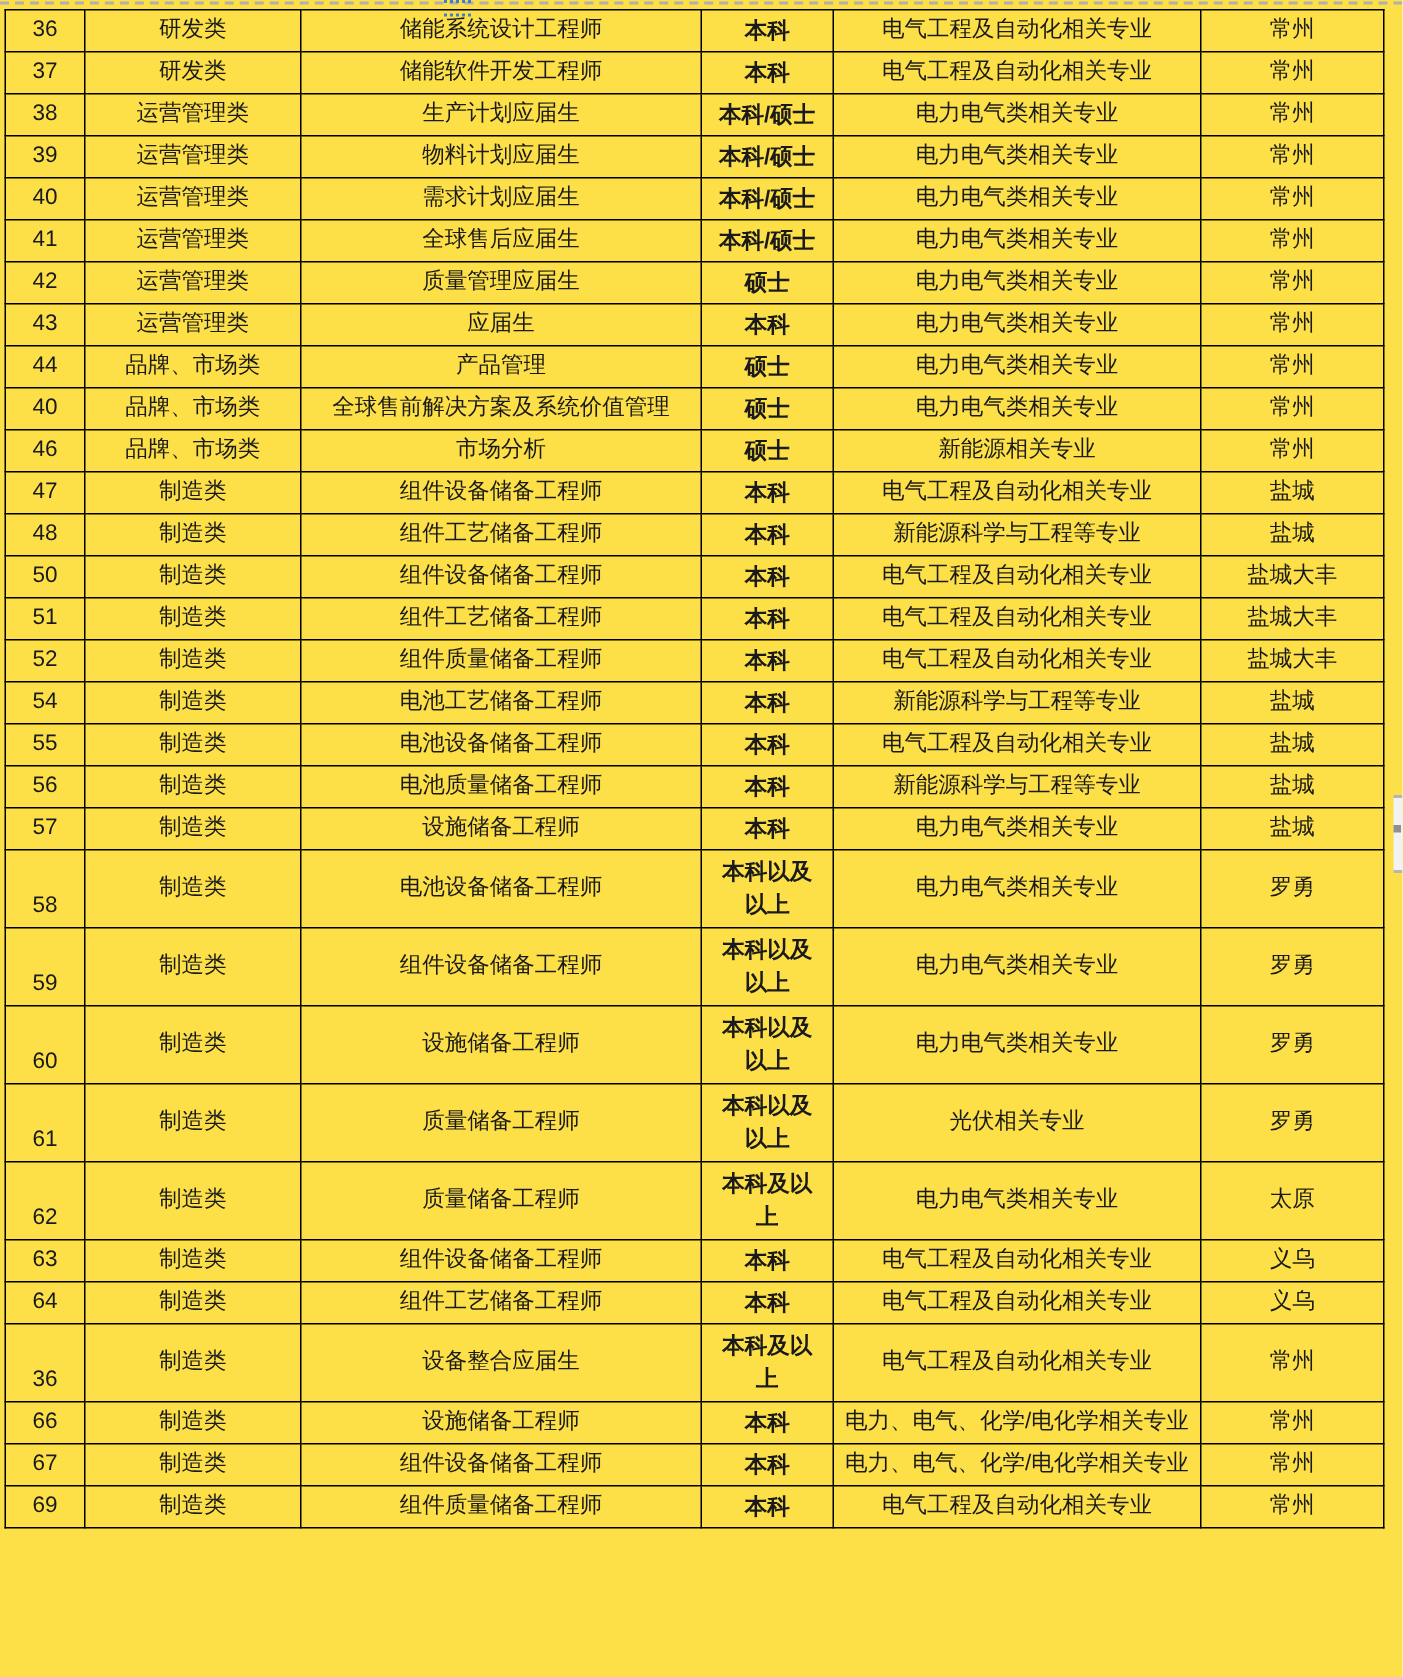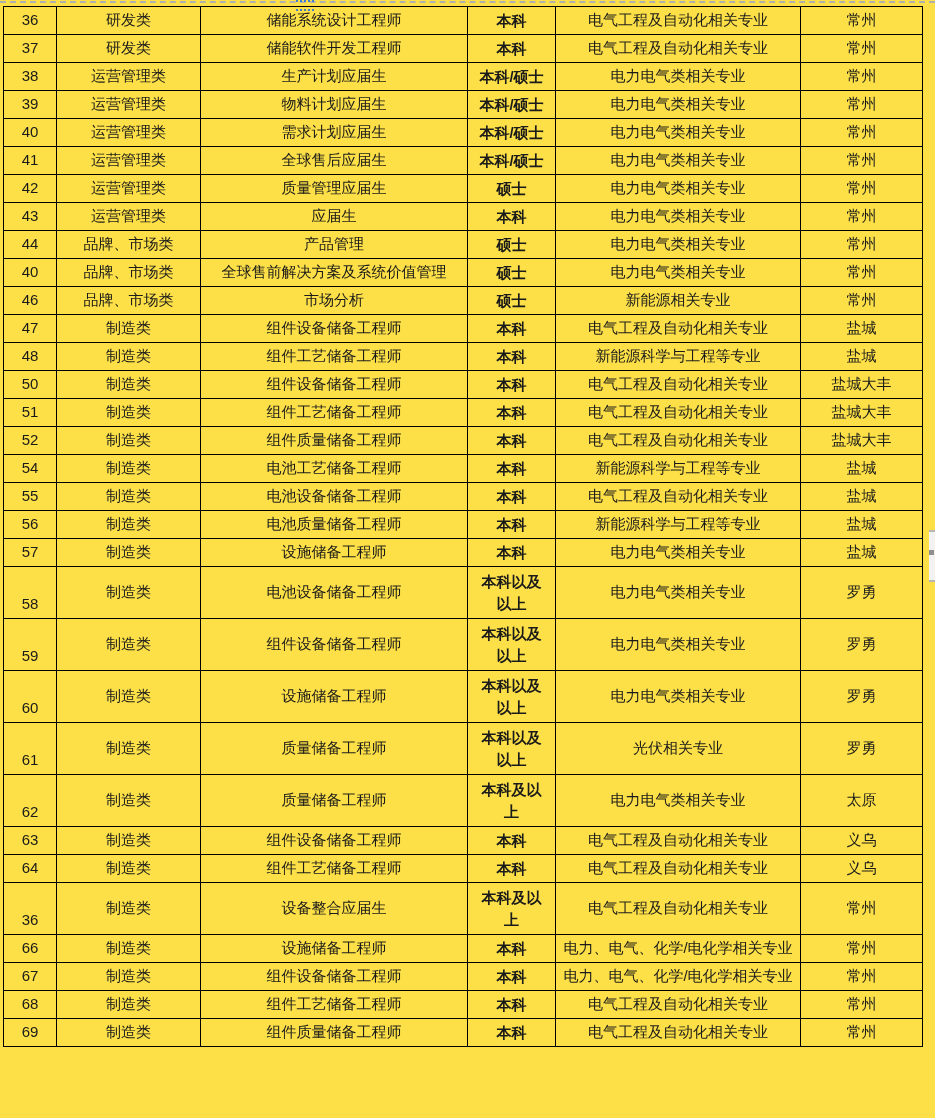--- a/index.html
+++ b/index.html
@@ -342,28 +342,20 @@
         </tr>
         <tr>
           <td class="col-no">67</td>
           <td class="col-category">制造类</td>
           <td class="col-position">组件设备储备工程师</td>
           <td class="col-education">本科</td>
           <td class="col-major">电力、电气、化学/电化学相关专业</td>
           <td class="col-city">常州</td>
         </tr>
         <tr>
-          <td class="col-no">68</td>
-          <td class="col-category">制造类</td>
-          <td class="col-position">组件工艺储备工程师</td>
-          <td class="col-education">本科</td>
-          <td class="col-major">电气工程及自动化相关专业</td>
-          <td class="col-city">常州</td>
-        </tr>
-        <tr>
           <td class="col-no">69</td>
           <td class="col-category">制造类</td>
           <td class="col-position">组件质量储备工程师</td>
           <td class="col-education">本科</td>
           <td class="col-major">电气工程及自动化相关专业</td>
           <td class="col-city">常州</td>
         </tr>
       </tbody>
   </table>
 

